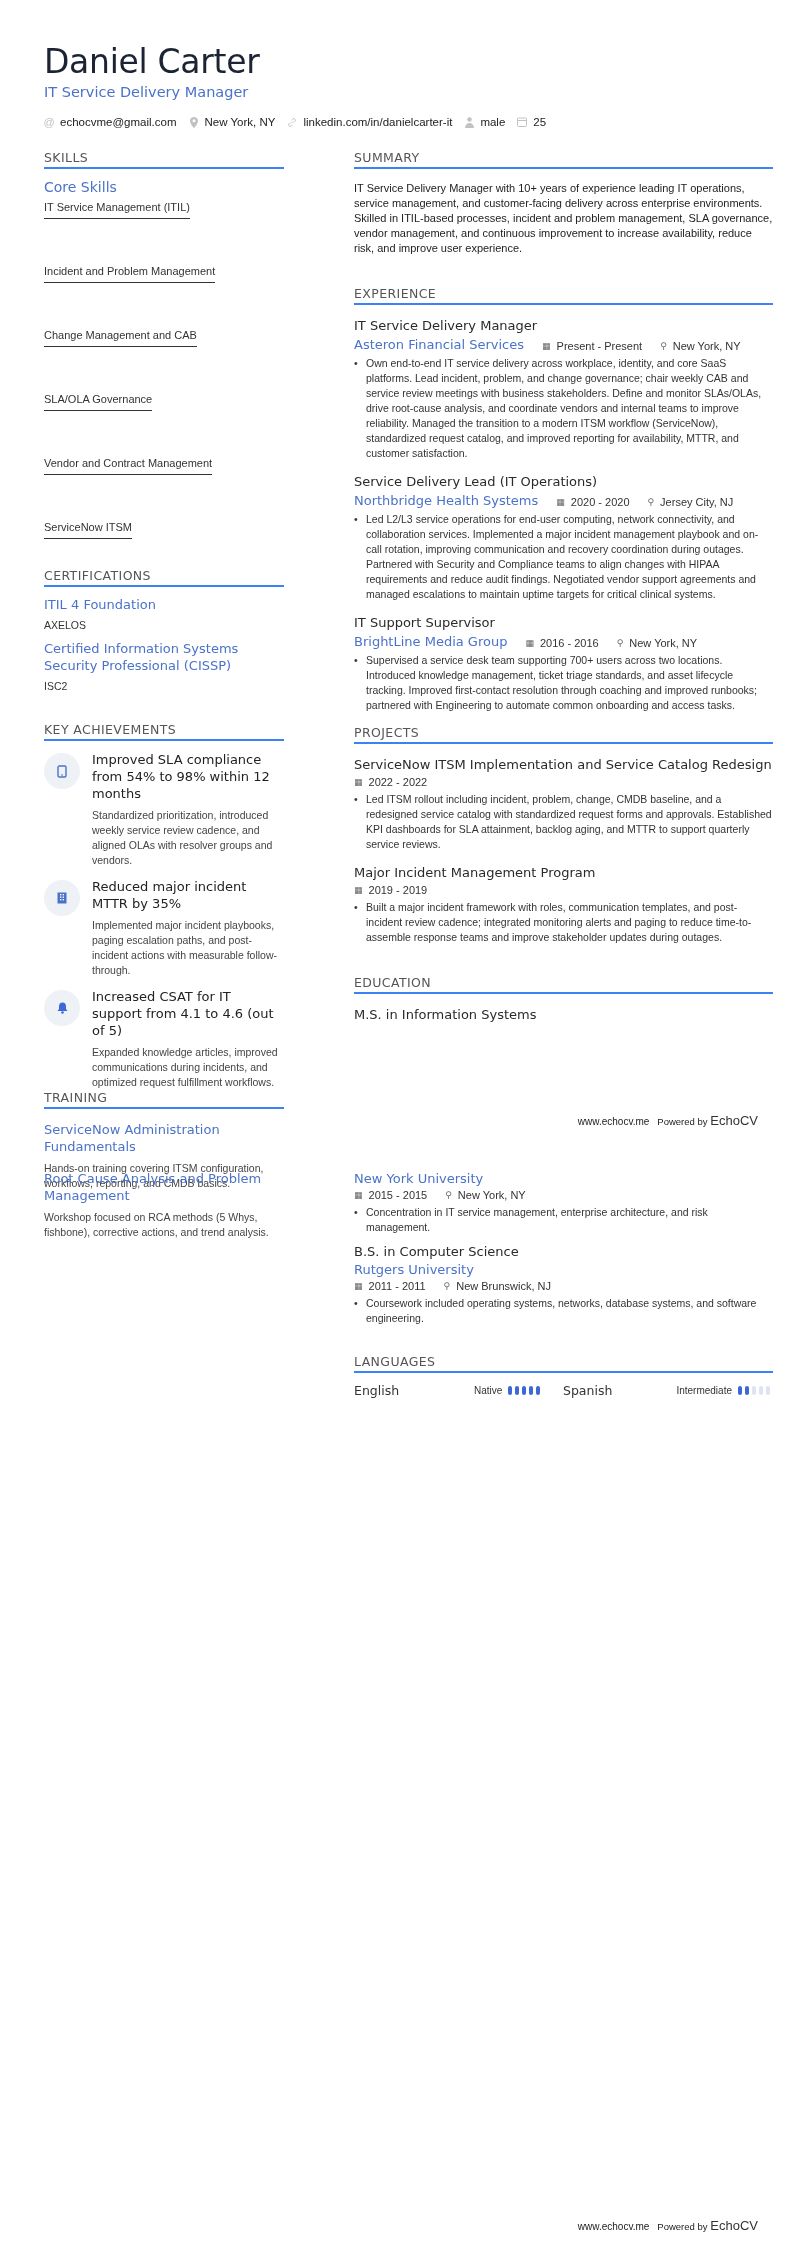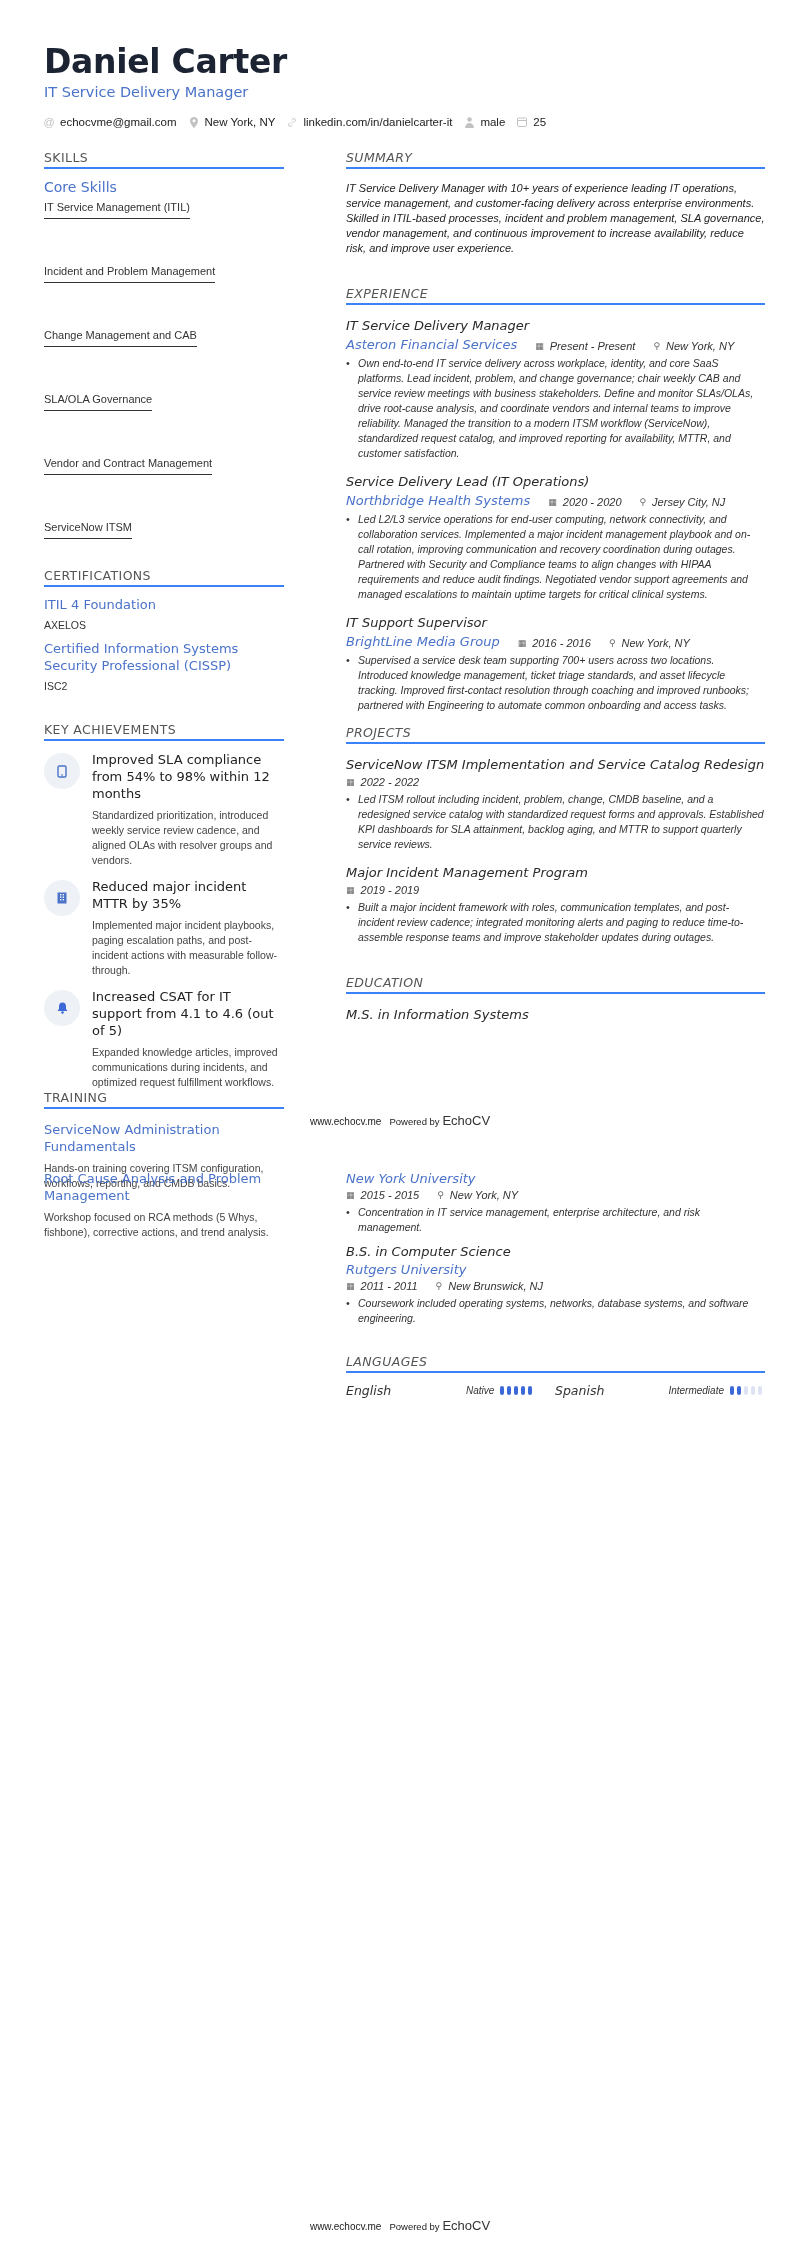--- a/index.html
+++ b/index.html
@@ -4,28 +4,28 @@
 <style>
   * { box-sizing: border-box; margin: 0; padding: 0; }
   html, body { width: 794px; background: #ffffff; }
   body { font-family: "Liberation Sans", "DejaVu Sans", sans-serif; color: #333; position: relative; height: 2246px; overflow: hidden; }
 
   .page { position: absolute; left: 0; width: 794px; }
   .page1 { top: 0; height: 1140px; }
   .page2 { top: 1140px; height: 1106px; }
 
   .header { position: absolute; left: 44px; top: 42px; width: 710px; }
-  .name { font-family: "DejaVu Sans", sans-serif; font-size: 33px; font-weight: 700; color: #1c2434; letter-spacing: -0.3px; line-height: 40px; }
+  .name { font-family: "DejaVu Sans", sans-serif; font-size: 33px; font-weight: 400; color: #1c2434; letter-spacing: -0.3px; line-height: 40px; }
   .title { font-family: "DejaVu Sans", sans-serif; font-size: 14.5px; color: #4a72c9; margin-top: 0px; line-height: 20px; }
   .contacts { display: flex; align-items: center; margin-top: 14px; font-size: 11.5px; color: #222; }
   .contact { display: flex; align-items: center; margin-right: 12px; }
   .contact .ic { color: #c2c2c2; margin-right: 6px; font-size: 11px; width: 10px; display: inline-flex; justify-content: center; }
 
   .col-left { position: absolute; left: 44px; width: 240px; }
-  .col-right { position: absolute; left: 346px; width: 419px; font-style: italic; }
+  .col-right { position: absolute; left: 354px; width: 419px; }
 
   .sec-title { font-family: "DejaVu Sans", sans-serif; font-size: 12.5px; color: #555; letter-spacing: 0.4px; padding-bottom: 2px; border-bottom: 2px solid #3b82f6; }
 
   .sub-blue { font-family: "DejaVu Sans", sans-serif; color: #4a72c9; font-size: 13px; line-height: 17px; }
   .skill-group-title { font-size: 14px; margin-top: 10px; margin-bottom: 4px; }
   .skill { font-size: 11px; color: #333; display: inline-block; padding-bottom: 4px; border-bottom: 1.5px solid #333; margin-bottom: 7px; line-height: 14px; }
   .skill-list { display: flex; flex-direction: column; align-items: flex-start; gap: 38px; }
 
   .cert-name { margin-top: 9px; }
   .cert-org { font-size: 10.5px; color: #333; margin-top: 6px; }
@@ -50,21 +50,21 @@
   .entry { margin-top: 12px; }
 
   .lang-row { display: flex; align-items: center; margin-top: 10px; }
   .lang { display: flex; align-items: center; width: 210px; }
   .lang-name { font-family: "DejaVu Sans", sans-serif; font-size: 12.5px; color: #333; width: 120px; }
   .lang-level { font-size: 10px; color: #333; margin-right: 6px; }
   .dots { display: flex; }
   .dot { width: 4px; height: 9px; border-radius: 2px; background: #3d68d8; margin-right: 3px; }
   .dot.off { background: #dde3f3; }
 
-  .footer { position: absolute; left: 42px; width: 716px; display: flex; justify-content: center; align-items: baseline; font-size: 10px; color: #222; gap: 8px; }
+  .footer { position: absolute; left: 42px; width: 716px; display: flex; justify-content: flex-end; align-items: baseline; font-size: 10px; color: #222; gap: 8px; }
   .powered { font-size: 9.5px; }
   .brand { font-size: 13px; color: #333; }
 </style>
 </head>
 <body>
 
 <div class="page page1">
 
   <div class="header">
     <div class="name">Daniel Carter</div>

